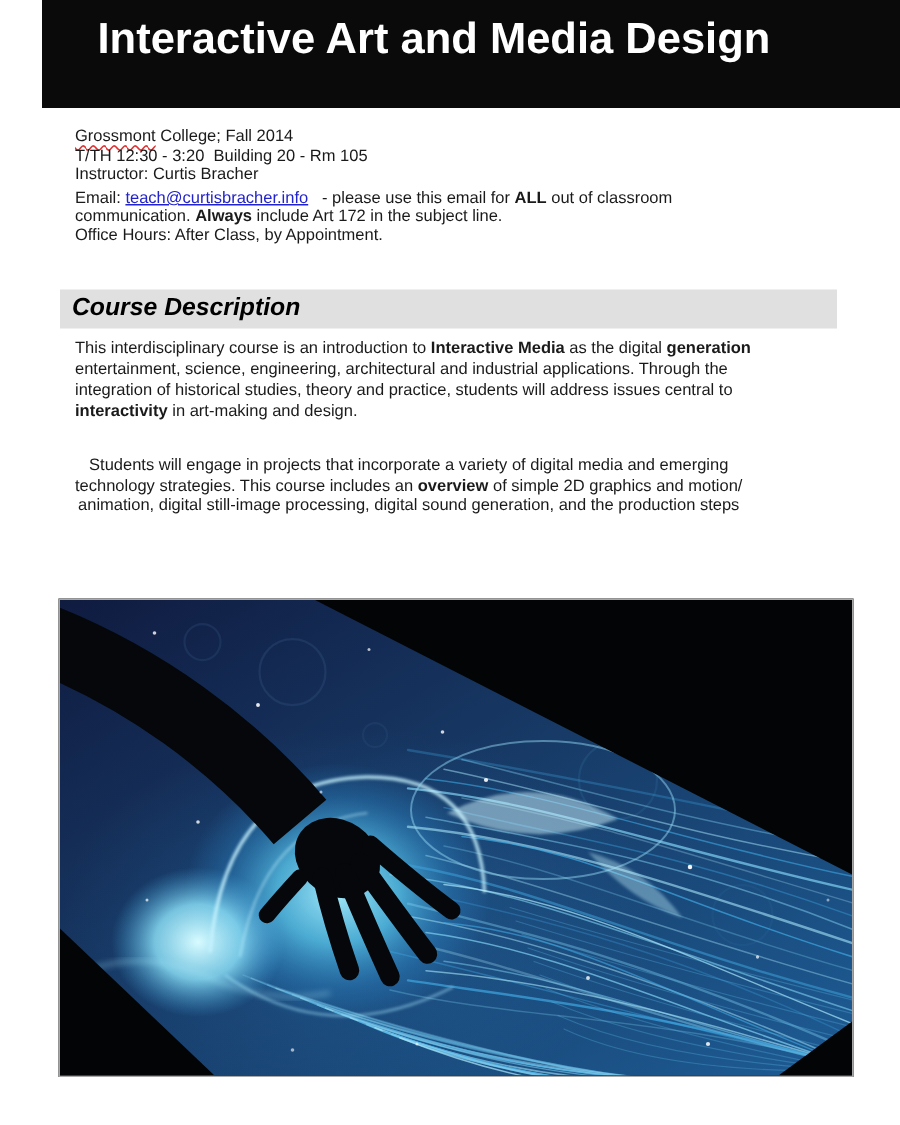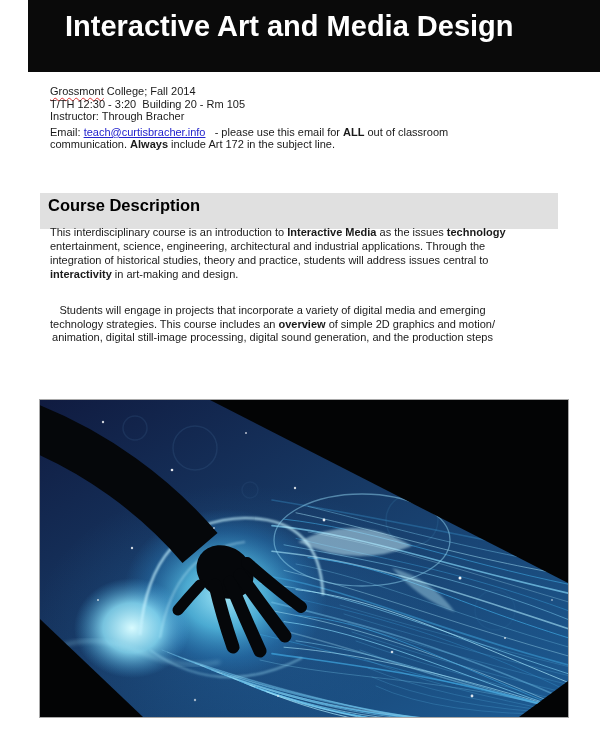--- a/index.html
+++ b/index.html
@@ -18,52 +18,53 @@
   .tline{white-space:pre;}
   .b{font-weight:bold;margin-top:20px;}
   .sp{
     text-decoration:underline;
     text-decoration-style:wavy;
     text-decoration-color:var(--misspell,#e03232);
     text-decoration-thickness:1px;
     text-underline-offset:2px;
   }
   a.link{color:var(--link,#2323cc);text-decoration:underline;cursor:pointer;margin-top:25px;}
-  .section-bar{position:absolute;left:40px;top:193px;width:518px;height:36px;background:var(--bar,#e0e0e0);}
+  .section-bar{position:absolute;left:40px;top:193px;width:518px;height:26px;background:var(--bar,#e0e0e0);font-style:italic;}
   .section-bar h2{margin:0;padding:0 0 0 8px;font-size:16.5px;line-height:25px;color:#000;font-weight:bold;white-space:nowrap;}
   .para{position:absolute;left:50px;font-size:11px;line-height:14px;}
   #para1{top:225px;}
   #para2{top:304px;line-height:13.5px;text-align:center;}
   .photo{
     position:absolute;left:39px;top:399px;width:528px;height:317px;
     border:1px solid #a8a8a8;background:#000;
   }
   .photo svg{display:block;}
 </style>
 </head>
 <body>
 
 <div class="band">
   <h1>Interactive Art and Media Design</h1>
 </div>
 
 <div class="info">
     <div class="tline"><span class="sp">Grossmont</span><span> College; Fall 2014</span></div>
     <div class="tline"><span>T/TH 12:30 - 3:20  Building 20 - Rm 105</span></div>
-    <div class="tline"><span>Instructor: Through Bracher</span></div>
+    <div class="tline"><span>Instructor: Curtis Bracher</span></div>
     <div class="tline" style="margin-top: 3px;"><span>Email: </span><a class="link" href="#">teach@curtisbracher.info</a><span>   - please use this email for </span><span class="b">ALL</span><span> out of classroom</span></div>
     <div class="tline"><span>communication. </span><span class="b">Always</span><span> include Art 172 in the subject line.</span></div>
+    <div class="tline"><span>Office Hours: After Class, by Appointment.</span></div>
   </div>
 
 <div class="section-bar">
   <h2>Course Description</h2>
 </div>
 
 <div id="para1" class="para">
-    <div class="tline"><span>This interdisciplinary course is an introduction to </span><span class="b">Interactive Media</span><span> as the issues </span><span class="b">technology</span></div>
+    <div class="tline"><span>This interdisciplinary course is an introduction to </span><span class="b">Interactive Media</span><span> as the digital </span><span class="b">generation</span></div>
     <div class="tline"><span>entertainment, science, engineering, architectural and industrial applications. Through the</span></div>
     <div class="tline"><span>integration of historical studies, theory and practice, students will address issues central to</span></div>
     <div class="tline"><span class="b">interactivity</span><span> in art-making and design.</span></div>
   </div>
 <div id="para2" class="para">
     <div class="tline"><span>Students will engage in projects that incorporate a variety of digital media and emerging</span></div>
     <div class="tline"><span>technology strategies. This course includes an </span><span class="b">overview</span><span> of simple 2D graphics and motion/</span></div>
     <div class="tline"><span>animation, digital still-image processing, digital sound generation, and the production steps</span></div>
   </div>
 

